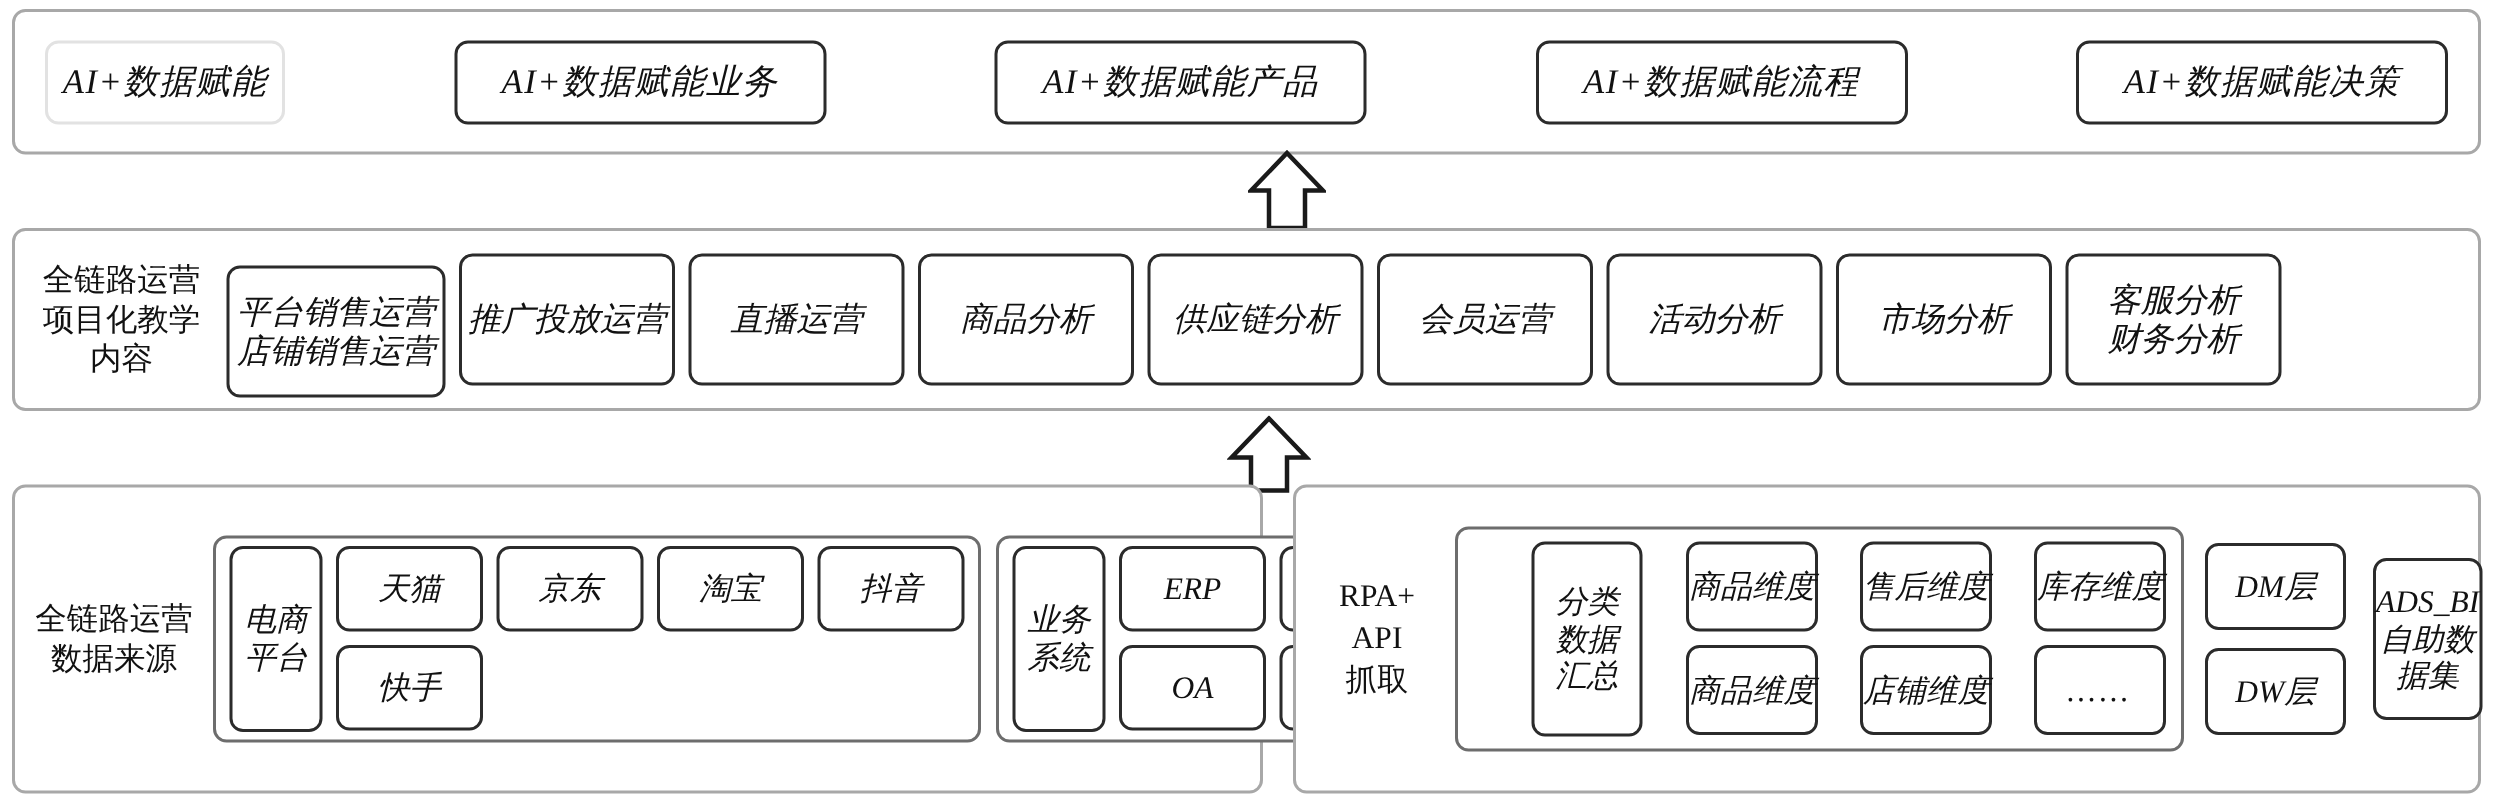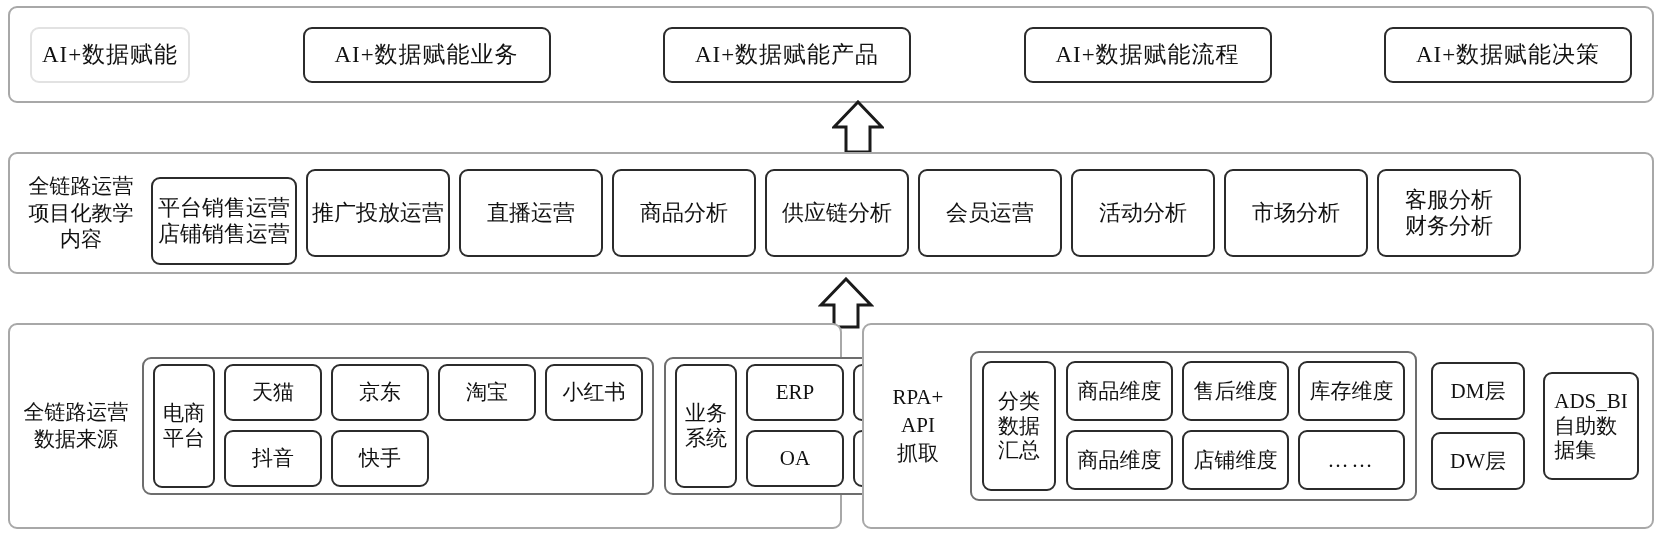--- a/index.html
+++ b/index.html
@@ -14,22 +14,24 @@
 
   
   .box{
     box-sizing:border-box;
     border:2px solid #2b2b2b;
     border-radius:9px;
     background:#fff;
     display:flex;
     align-items:center;
     justify-content:center;
+    text-align:center;
     line-height:1.18;
     white-space:pre-line;
+    font-style:italic;
   }
   .panel{
     box-sizing:border-box;
     border:2px solid #a8a8a8;
     border-radius:9px;
     background:#fff;
     position:absolute;
   }
   .group{
     box-sizing:border-box;
@@ -112,27 +114,27 @@
     padding:0 12px;box-sizing:border-box;gap:10px;
   }
   .rpalabel{
     width:84px;flex:0 0 84px;text-align:center;
     font-size:21px;line-height:1.32;white-space:pre-line;
   }
   .dimgroup{
     height:150px;padding:10px;gap:10px;box-sizing:border-box;
   }
   .sidebox2{
-    height:130px;width:74px;font-size:21px;flex:0 0 74px;
+    height:130px;width:74px;font-size:21px;flex:0 0 74px;margin-left:39px;
   }
   .grid2b{
     display:grid;grid-template-columns:repeat(3,1fr);
     grid-auto-rows:60px;gap:9px;height:130px;
   }
-  .cell2{font-size:21px;width:107px;}
+  .cell2{font-size:21px;width:88px;margin-left:19px;}
   .layercol{
     display:flex;flex-direction:column;gap:12px;margin-left:6px;
   }
   .layerbox{width:94px;height:58px;font-size:21px;}
   .adsbox{width:96px;height:108px;font-size:21px;margin-left:8px;}
 
   
   .arrow{position:absolute;}
 
   .dots{letter-spacing:3px;}
@@ -182,21 +184,20 @@
     <div class="r3label">全链路运营
 数据来源</div>
 
     <div class="group sysgroup">
       <div class="box sidebox">电商
 平台</div>
       <div class="grid2">
         <div class="box cell gw1">天猫</div>
         <div class="box cell gw1">京东</div>
         <div class="box cell gw1">淘宝</div>
-        <div class="box cell gw1">小红书</div>
         <div class="box cell gw1">抖音</div>
         <div class="box cell gw1">快手</div>
       </div>
     </div>
 
     <div class="group sysgroup">
       <div class="box sidebox">业务
 系统</div>
       <div class="grid2">
         <div class="box cell gw1">ERP</div>

